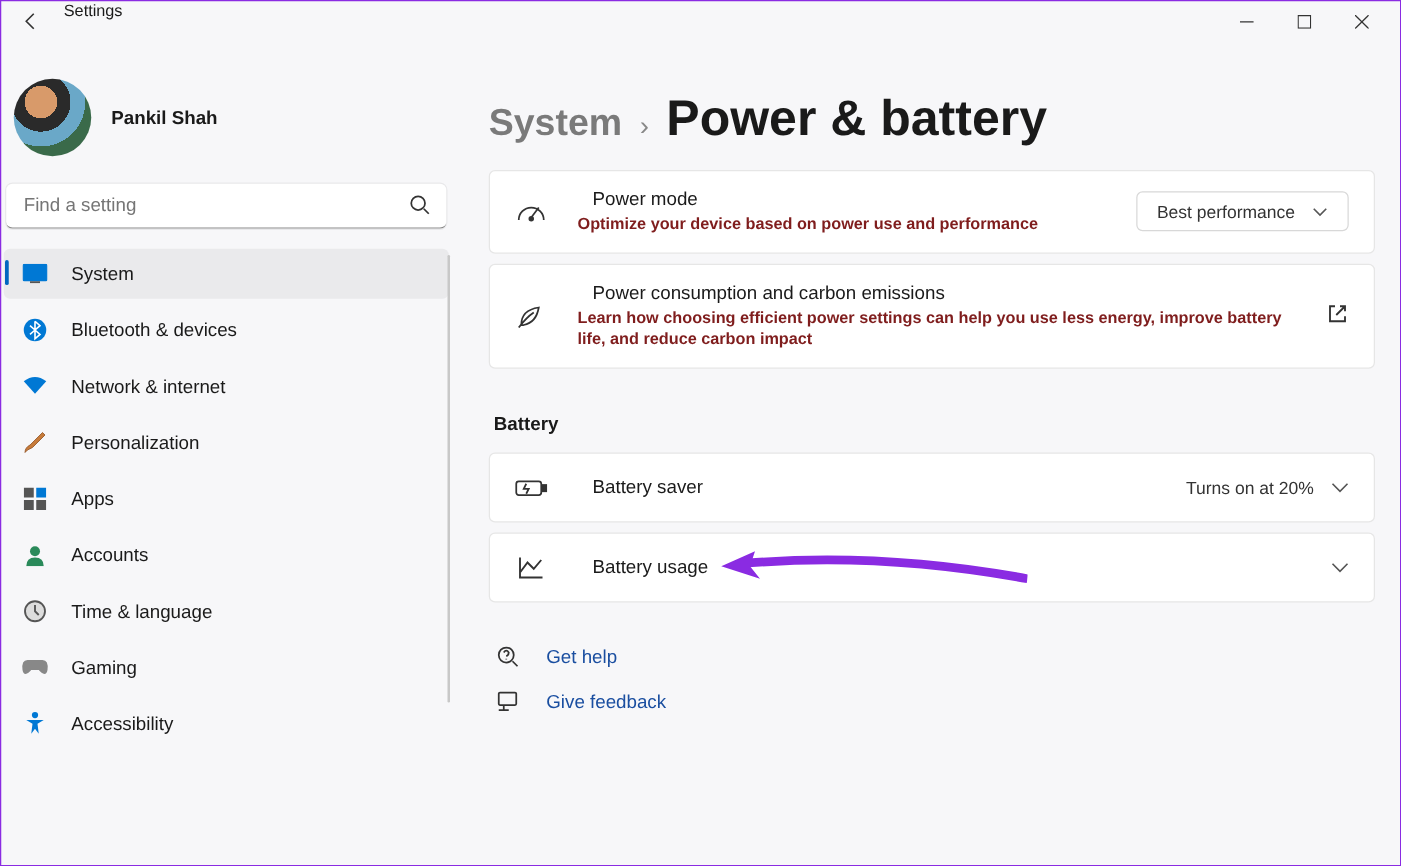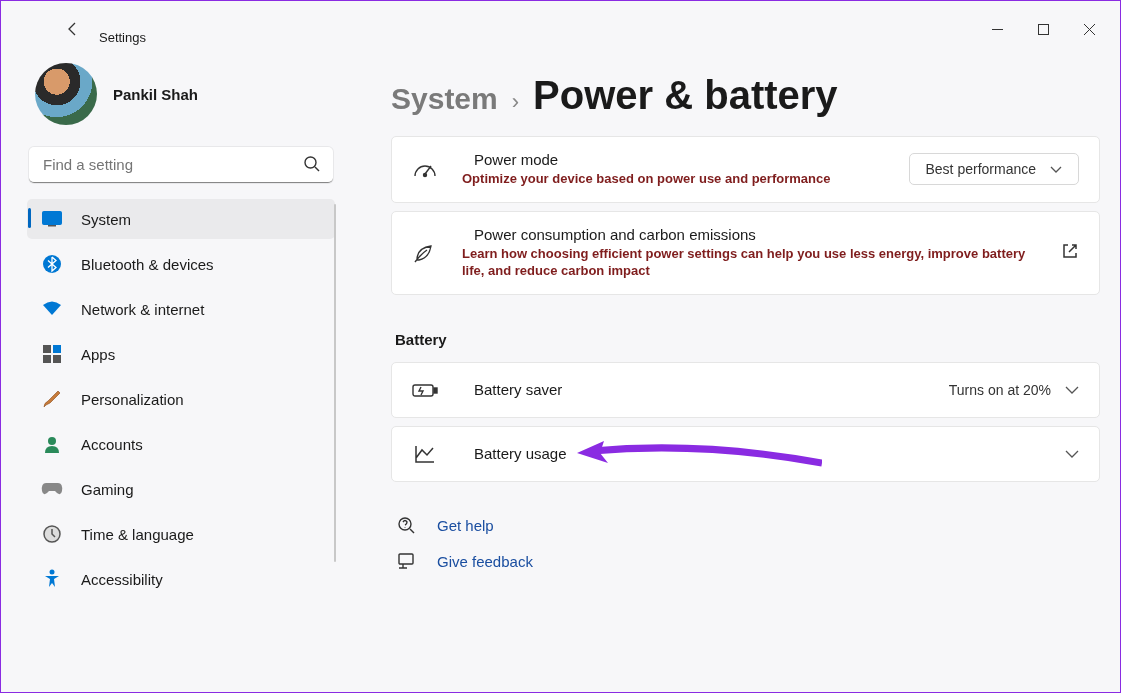--- a/index.html
+++ b/index.html
@@ -1,23 +1,23 @@
 <!DOCTYPE html>
 <html><head>
 <meta charset="utf-8">
 <style>
 * { box-sizing: border-box; margin: 0; padding: 0; }
 body { font-family: "Segoe UI", -apple-system, sans-serif; background: #f7f7f9; color: #1a1a1a; width: 1121px; height: 693px; overflow: hidden; border: 1px solid #8a2be2; }
-.titlebar { height: 44px; display: flex; align-items: flex-end; padding: 0 8px; margin-left: 48px; }
+.titlebar { height: 44px; display: flex; align-items: flex-start; padding: 0 8px; }
 .titlebar .back { width: 32px; height: 32px; display: flex; align-items: center; justify-content: center; cursor: pointer; }
 .titlebar .title { font-size: 13px; margin-left: 10px; }
 .win-controls { margin-left: auto; display: flex; }
 .win-controls .wc { width: 46px; height: 32px; display: flex; align-items: center; justify-content: center; cursor: pointer; color: #444; }
 .app { display: flex; height: calc(100% - 44px); }
-.sidebar { width: 360px; padding: 0 24px; }
+.sidebar { width: 360px; padding: 0 0; }
 .profile { display: flex; align-items: center; padding: 18px 10px 22px 10px; gap: 16px; }
 .avatar { width: 62px; height: 62px; border-radius: 50%; background: radial-gradient(circle at 35% 30%, #d89a6a 0 22%, #2a2a2a 22% 40%, #6aa8c8 40% 60%, #3a6a4a 60% 100%); }
 .profile-name { font-size: 15px; font-weight: 600; }
 .search { margin: 0 4px 16px 4px; position: relative; }
 .search input { width: 100%; height: 36px; border: none; border-bottom: 1.5px solid #888; border-radius: 5px; background: #fff; padding: 0 40px 0 14px; font-size: 15px; outline: none; box-shadow: 0 0 0 1px rgba(0,0,0,0.06); }
 .search .sicon { position: absolute; right: 12px; top: 8px; color: #333; }
 .nav { position: relative; }
 .nav::after { content: ""; position: absolute; right: 1px; top: 5px; width: 2px; height: 358px; background: #c8c8c8; border-radius: 2px; }
 .nav-item { display: flex; align-items: center; gap: 18px; height: 40px; padding: 0 14px; border-radius: 5px; cursor: pointer; margin: 5px 2px; font-size: 15px; }
 .nav-item.active { background: #eaeaec; position: relative; }
@@ -108,62 +108,62 @@
       <div class="nav-item">
         <span class="nav-icon">
             <svg width="20" height="16" viewBox="0 0 20 16" fill="#0078d4">
               <path d="M10 14 L1 4 Q10 -3 19 4 Z"></path>
             </svg>
           </span>
         <span>Network &amp; internet</span>
       </div>
       <div class="nav-item">
         <span class="nav-icon">
+            <svg width="20" height="20" viewBox="0 0 20 20" fill="none">
+              <path d="M4 16 Q2 18 2 18 Q2 14 6 12 L16 2 L18 4 L8 14 Z" fill="#c77b3a" stroke="#8a4a1a" stroke-width="0.6"></path>
+            </svg>
+          </span>
+        <span>Personalization</span>
+      </div>
+      <div class="nav-item">
+        <span class="nav-icon">
             <svg width="18" height="18" viewBox="0 0 18 18">
               <rect x="0" y="0" width="8" height="8" fill="#555"></rect>
               <rect x="10" y="0" width="8" height="8" fill="#0078d4"></rect>
               <rect x="0" y="10" width="8" height="8" fill="#555"></rect>
               <rect x="10" y="10" width="8" height="8" fill="#555"></rect>
             </svg>
           </span>
         <span>Apps</span>
       </div>
       <div class="nav-item">
         <span class="nav-icon">
-            <svg width="20" height="20" viewBox="0 0 20 20" fill="none">
-              <path d="M4 16 Q2 18 2 18 Q2 14 6 12 L16 2 L18 4 L8 14 Z" fill="#c77b3a" stroke="#8a4a1a" stroke-width="0.6"></path>
-            </svg>
-          </span>
-        <span>Personalization</span>
-      </div>
-      <div class="nav-item">
-        <span class="nav-icon">
             <svg width="18" height="18" viewBox="0 0 18 18" fill="#2a8a5a">
               <circle cx="9" cy="6" r="4"></circle>
               <path d="M2 18 Q2 11 9 11 Q16 11 16 18 Z"></path>
             </svg>
           </span>
         <span>Accounts</span>
       </div>
       <div class="nav-item">
         <span class="nav-icon">
-            <svg width="22" height="16" viewBox="0 0 22 16" fill="#888">
-              <path d="M5 2 H17 Q22 2 21 10 Q20 15 16 12 L14 10 H8 L6 12 Q2 15 1 10 Q0 2 5 2 Z"></path>
-            </svg>
-          </span>
-        <span>Gaming</span>
-      </div>
-      <div class="nav-item">
-        <span class="nav-icon">
             <svg width="20" height="20" viewBox="0 0 20 20" fill="none" stroke="#555" stroke-width="1.5">
               <circle cx="10" cy="10" r="8" fill="#ddd"></circle>
               <path d="M10 5 V10 L13 13"></path>
             </svg>
           </span>
         <span>Time &amp; language</span>
+      </div>
+      <div class="nav-item">
+        <span class="nav-icon">
+            <svg width="22" height="16" viewBox="0 0 22 16" fill="#888">
+              <path d="M5 2 H17 Q22 2 21 10 Q20 15 16 12 L14 10 H8 L6 12 Q2 15 1 10 Q0 2 5 2 Z"></path>
+            </svg>
+          </span>
+        <span>Gaming</span>
       </div>
       <div class="nav-item">
         <span class="nav-icon">
             <svg width="20" height="20" viewBox="0 0 20 20" fill="#0078d4">
               <circle cx="10" cy="3" r="2.5"></circle>
               <path d="M3 7 L17 7 L12 10 L13 18 L10 14 L7 18 L8 10 Z"></path>
             </svg>
           </span>
         <span>Accessibility</span>
       </div>

